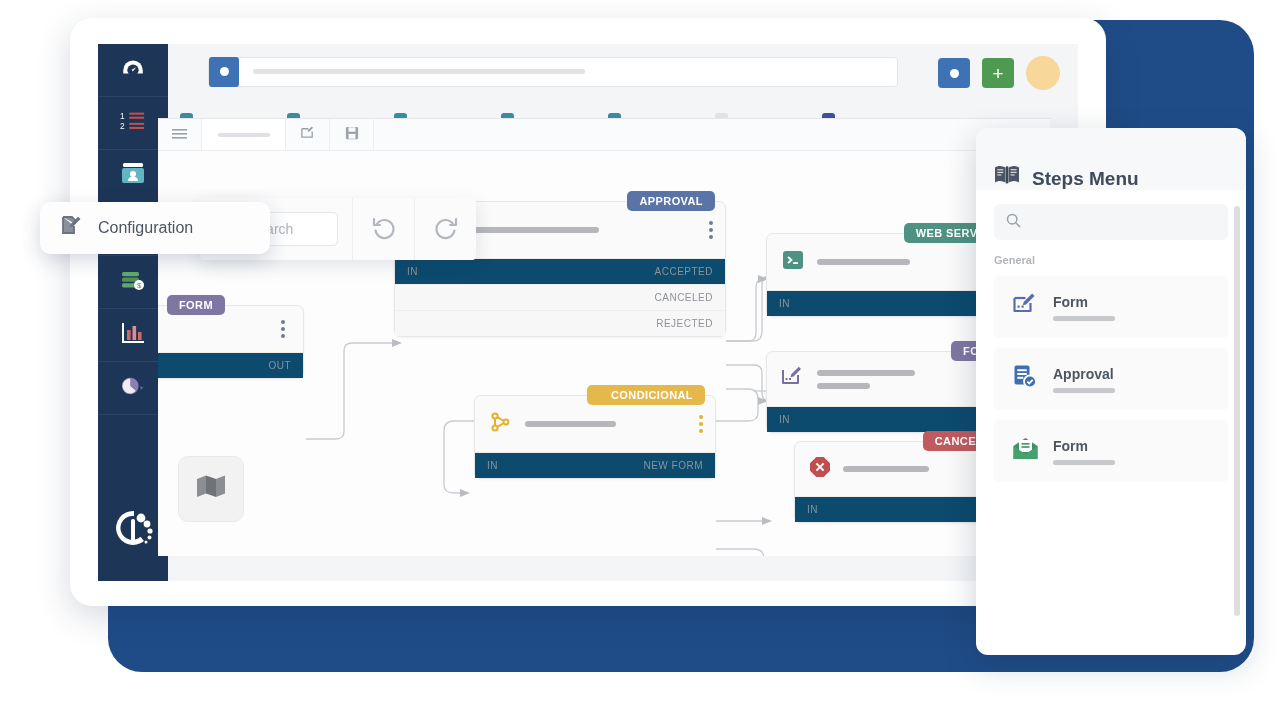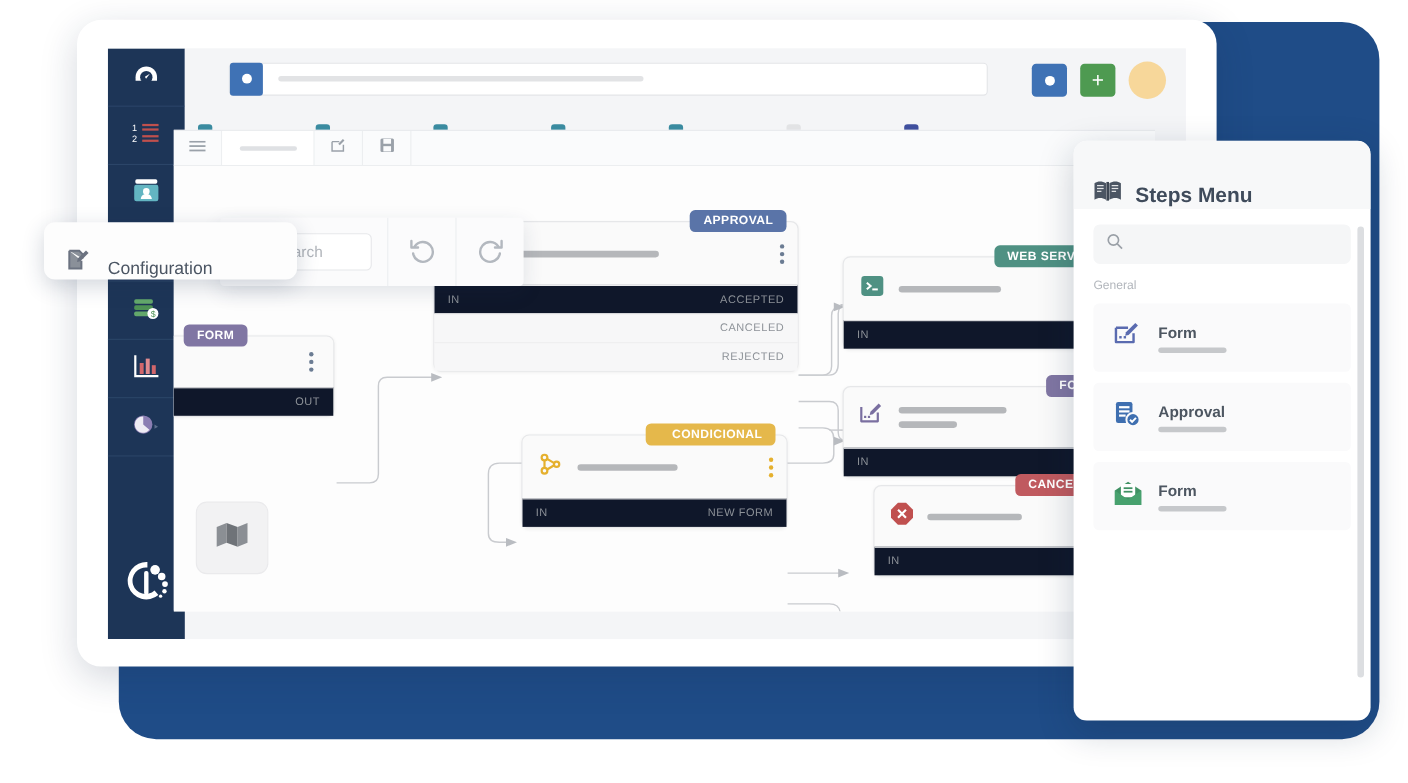--- a/index.html
+++ b/index.html
@@ -158,21 +158,21 @@
   }
   .kebab i { width: 4px; height: 4px; border-radius: 50%; background: #6b7c93; display: block; }
   .node-badge {
     position: absolute; top: -11px; right: 10px;
     padding: 4px 12px; border-radius: 5px;
     color: #fff; font-size: 11px; font-weight: 700; letter-spacing: .4px;
     white-space: nowrap;
   }
   .node-foot {
     border-top: 1px solid #ededee;
-    background: #0f172a;
+    background: #0c4a6e;
     height: 26px;
     display: flex; align-items: center; justify-content: space-between;
     padding: 0 12px;
     font-size: 10px; color: #8d9298; letter-spacing: .5px;
   }
   .node-foot.extra { background: #f7f7f8; border-top: 1px solid #eeeeef; }
   .node-foot .right-only { margin-left: auto; }
 
   
   .map-btn {
@@ -183,21 +183,21 @@
     cursor: pointer;
   }
 
   
   .config-pill {
     position: absolute; left: 40px; top: 202px;
     width: 230px; height: 52px;
     background: #fdfdfd;
     border-radius: 10px;
     box-shadow: 0 6px 20px rgba(30,50,80,.20);
-    display: flex; align-items: flex-end; padding-left: 20px; gap: 14px;
+    display: flex; align-items: center; padding-left: 20px; gap: 14px;
     z-index: 40;
   }
   .config-pill .label { font-size: 16px; color: #4b5563; font-weight: 400; }
 
   
   .float-search {
     position: absolute; left: 200px; top: 198px;
     height: 62px; z-index: 35;
     display: flex; align-items: center;
     background: #fbfbfc;
@@ -230,21 +230,21 @@
     height: 62px; background: #f7f8f9;
     display: flex; align-items: flex-end; gap: 12px; padding-left: 18px;
   }
   .steps-title { font-size: 19px; color: #3f4b5b; font-weight: 600; }
   .steps-body { padding: 14px 18px 0 18px; position: relative; height: 465px; }
   .steps-search {
     height: 36px; background: #f5f6f7; border-radius: 6px;
     display: flex; align-items: center; padding-left: 12px; color: #aab0b7;
     margin-bottom: 14px; cursor: text;
   }
-  .steps-group { font-size: 11px; color: #b2b6bc; margin-bottom: 10px; }
+  .steps-group { font-size: 11px; color: #b2b6bc; margin-bottom: 10px; font-weight: bold; }
   .step-item {
     height: 62px; background: #fafafb; border-radius: 5px;
     display: flex; align-items: center; gap: 14px; padding-left: 18px;
     margin-bottom: 10px; cursor: pointer;
   }
   .step-txt .step-name { font-size: 14px; color: #4d5661; font-weight: 600; }
   .step-txt .step-sub { height: 5px; width: 62px; border-radius: 3px; background: #c6c8cb; margin-top: 6px; }
   .steps-scroll {
     position: absolute; right: 6px; top: 16px;
     width: 6px; height: 410px; border-radius: 3px; background: #dcdee1;

